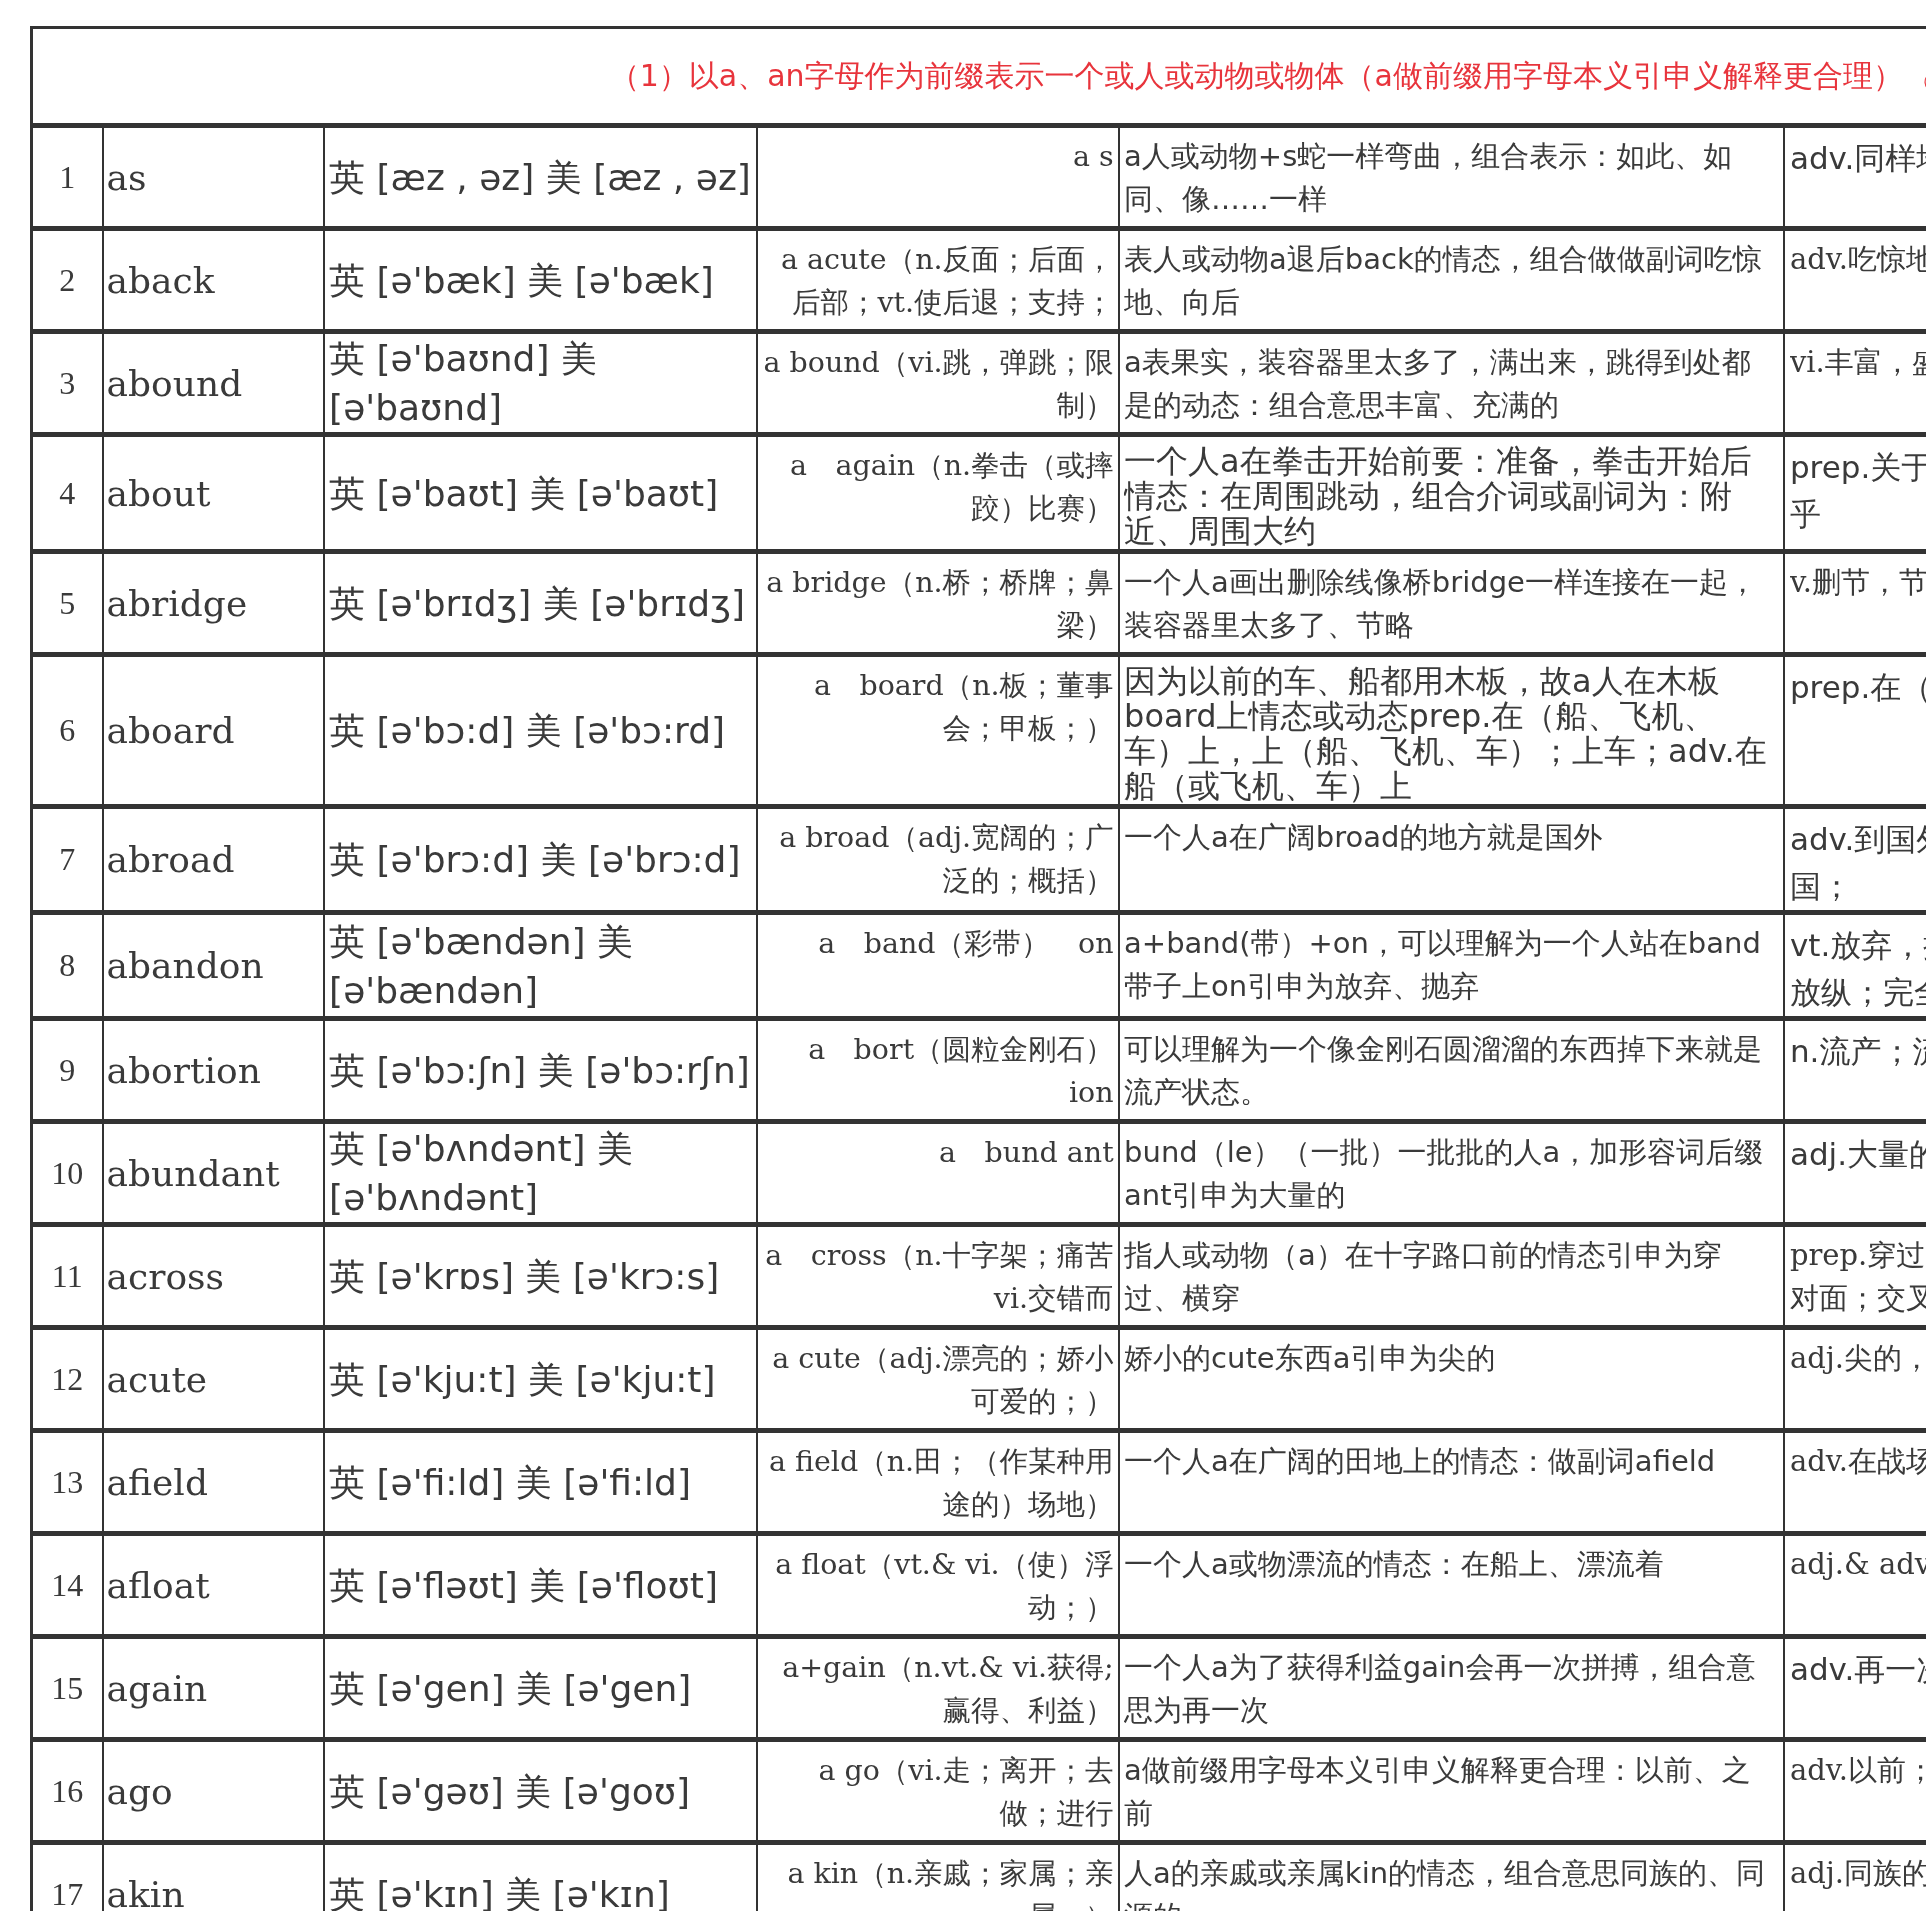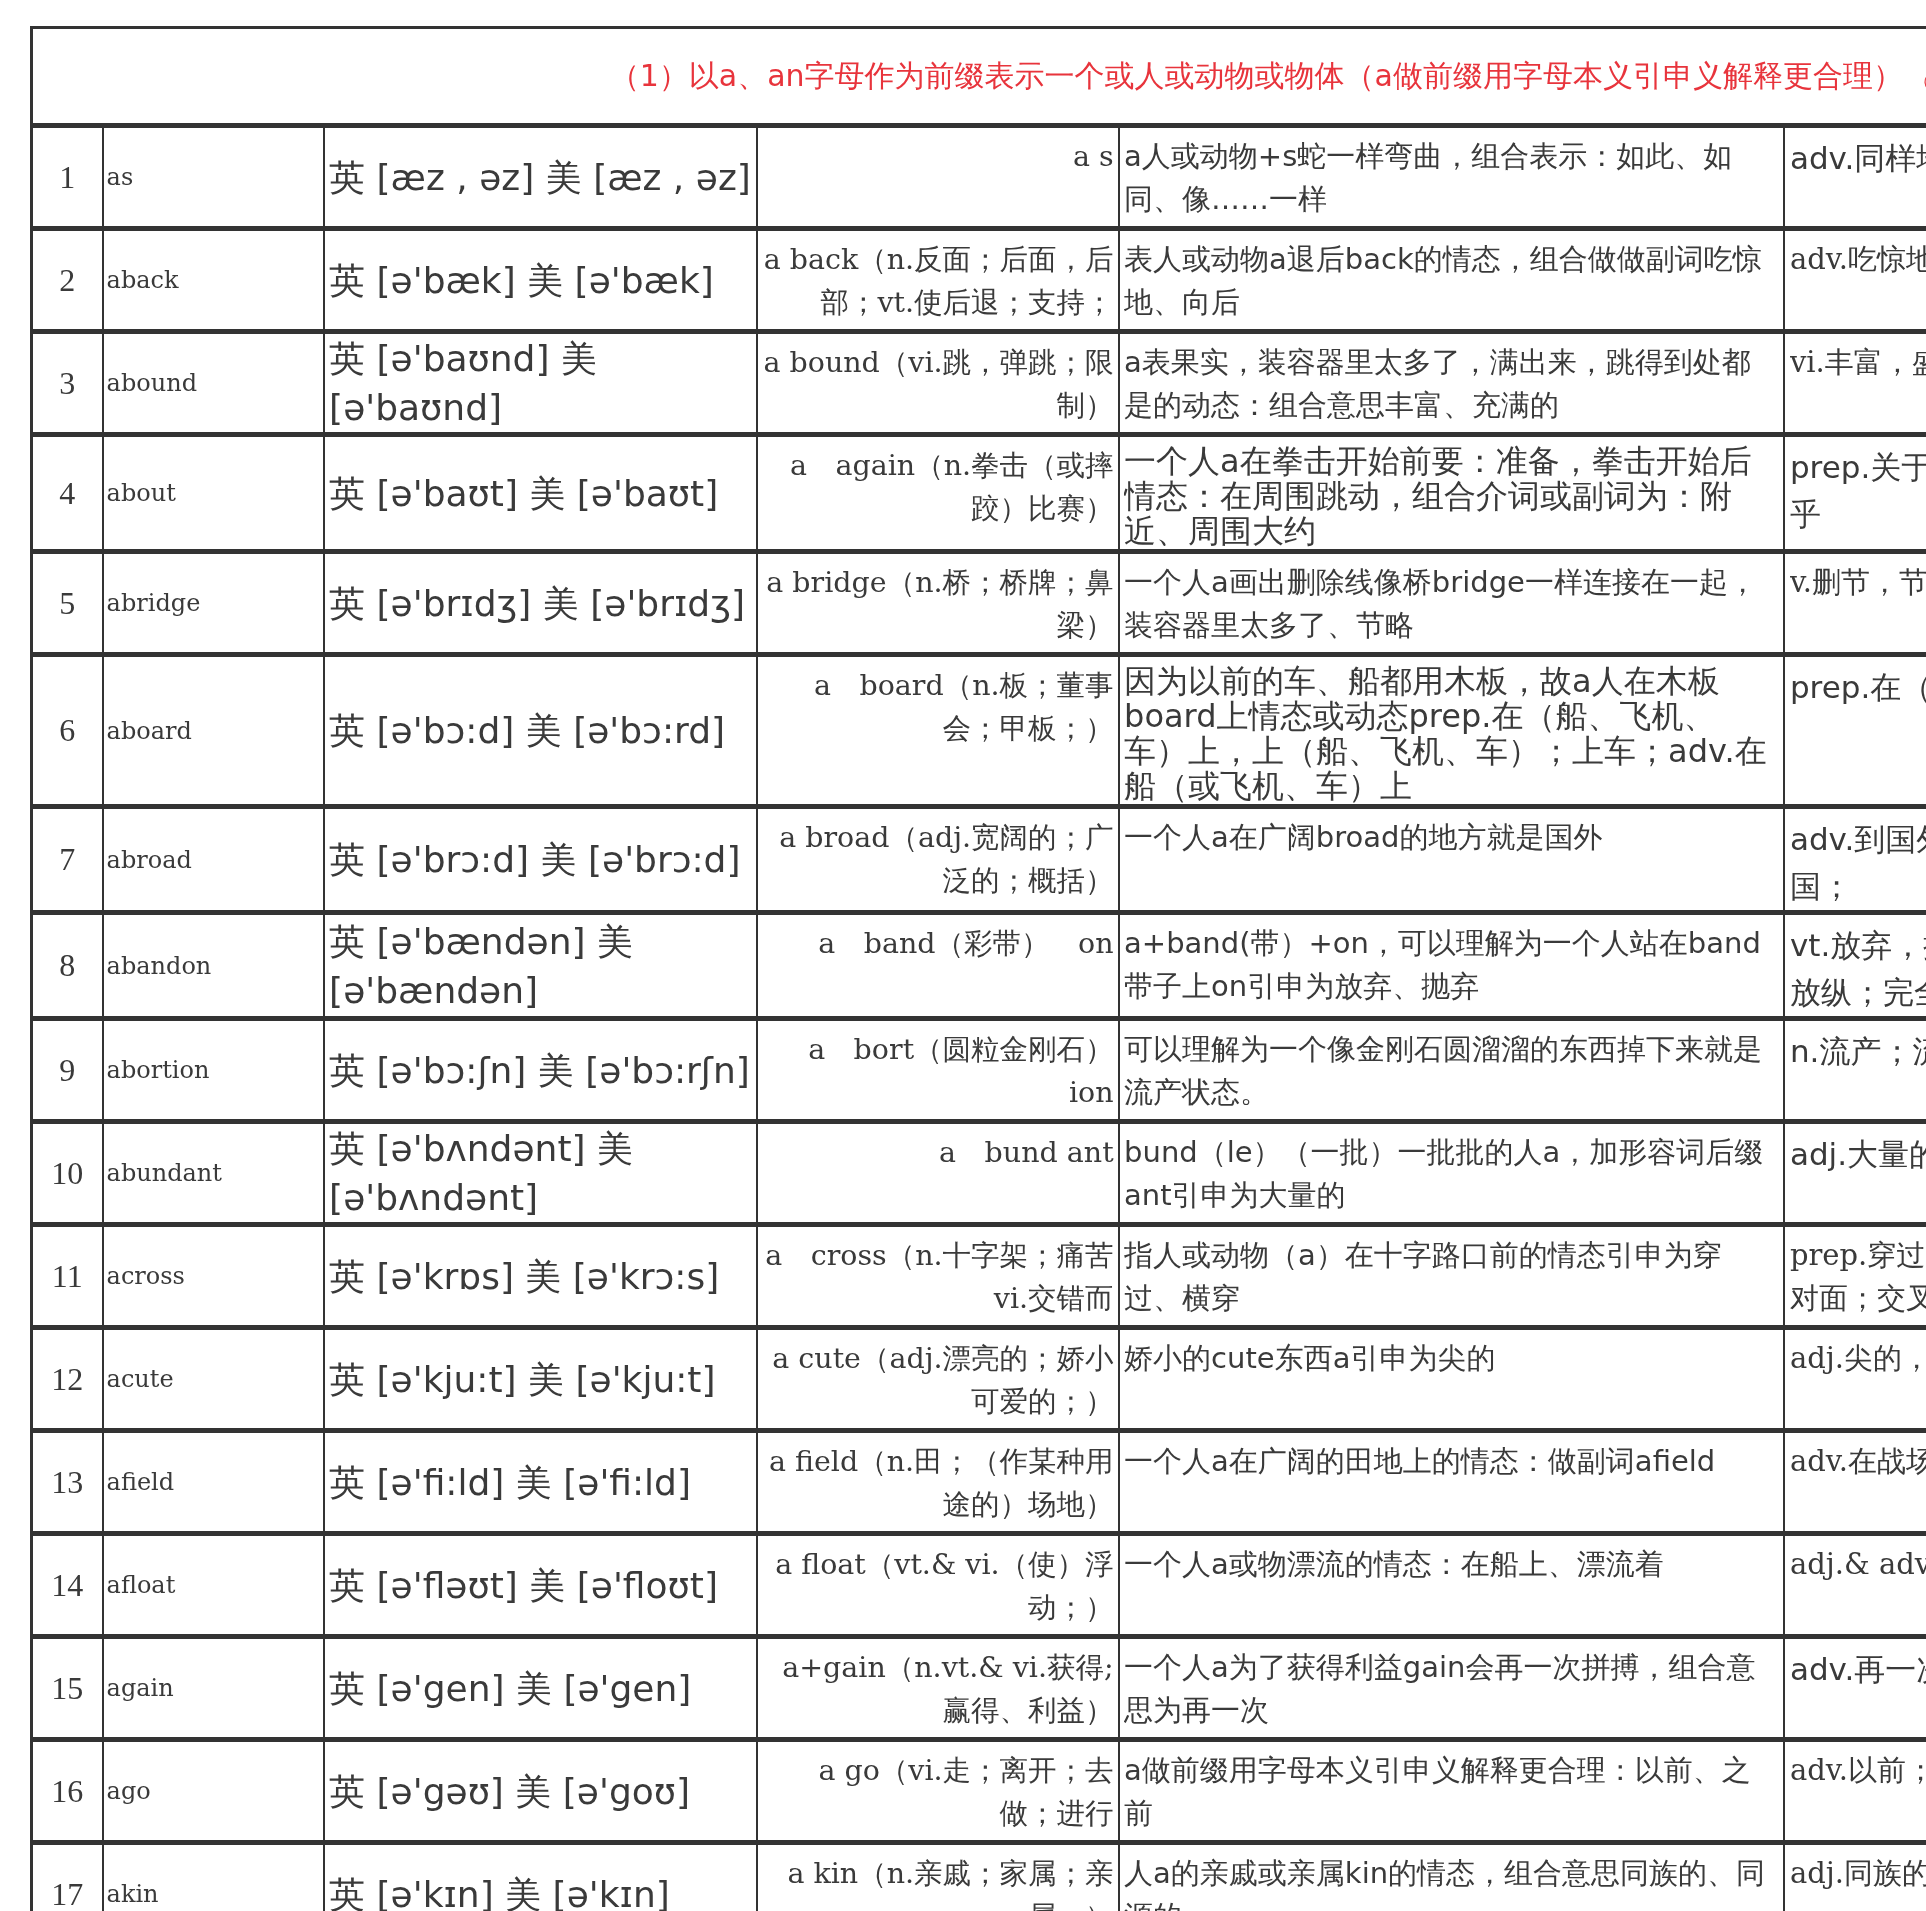--- a/index.html
+++ b/index.html
@@ -10,21 +10,21 @@
     border-collapse:collapse; table-layout:fixed;
     border:3.1px solid #333333;
   }
   table.vocab td { border:2.3px solid #333333; vertical-align:top; padding:0; overflow:hidden; color:#3a3a3a; }
   tr.title-row td { height:94px; text-align:center; vertical-align:middle; color:#e8343c; font-family:"DejaVu Sans", sans-serif; }
   .title-main { font-size:30px;margin-left:6px; }
   .title-note { font-size:15.4px; margin-left:11.6px; }
   tr.data-row td { height:91px; }
   tr.data-row { border-top:5.4px solid #333; }
   td.num { text-align:center; vertical-align:middle !important; font-family:"Liberation Serif", serif; font-size:32px; }
-  td.word { vertical-align:middle !important; font-family:"DejaVu Serif", serif; font-size:24px; padding-left:3.1px !important; }
+  td.word { vertical-align:middle !important; font-family:"DejaVu Serif", serif; font-size:36px; padding-left:3.1px !important; }
   td.phon { vertical-align:middle !important; font-family:"DejaVu Sans", sans-serif; font-size:36px; padding-left:4.6px !important; line-height:49px; }
   td.parts { font-family:"DejaVu Serif", serif; font-size:28.5px; padding:7px 3.9px 0 5.4px !important; line-height:43px;text-align:right; }
   td.expl { font-family:"DejaVu Sans", sans-serif; font-size:29px; padding:7px 3.9px 0 4.6px !important; line-height:43px; }
   td.expl.small { font-size:32px; line-height:35px; }
   td.mean { font-family:"DejaVu Sans", sans-serif; font-size:31px; padding:7px 3.9px 0 5.4px !important; line-height:47px; }
   td.mean.serif { font-family:"DejaVu Serif", serif; font-size:29px; line-height:43px; }
   .clip { display:block; overflow:hidden; }
 </style>
 </head>
 <body>
@@ -69,21 +69,21 @@
           <td class="num">
             <span class="clip">2</span>
           </td>
           <td class="word">
             <span class="clip">aback</span>
           </td>
           <td class="phon">
             <span class="clip">英 [ə'bæk] 美 [ə'bæk]</span>
           </td>
           <td class="parts">
-            <span class="clip">a back（n.反面；后面，后部；vt.使后退；支持；</span>
+            <span class="clip">a acute（n.反面；后面，后部；vt.使后退；支持；</span>
           </td>
           <td class="expl">
             <span class="clip">表人或动物a退后back的情态，组合做做副词吃惊地、向后</span>
           </td>
           <td class="mean serif">
             <span class="clip">adv.吃惊地；向后；</span>
           </td>
         </tr>
         <tr class="data-row">
           <td class="num">

